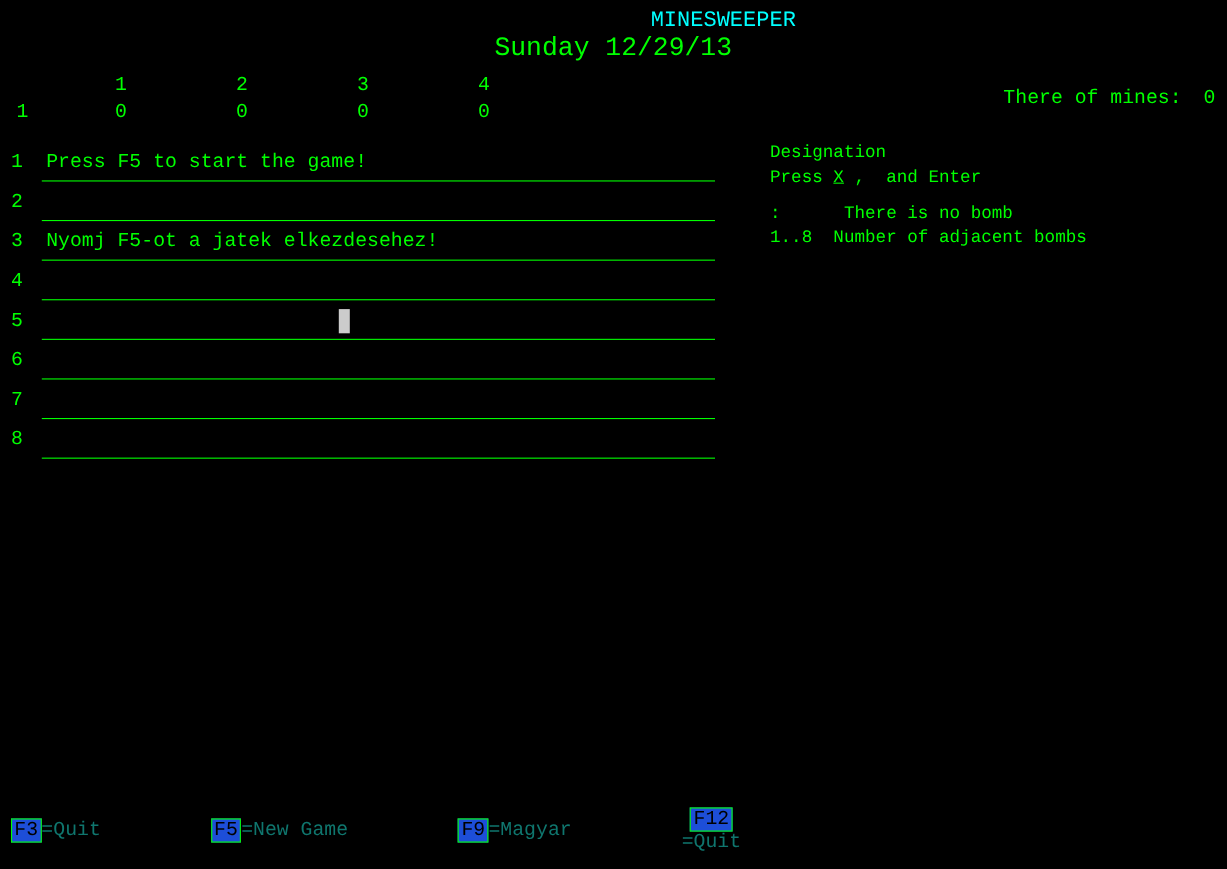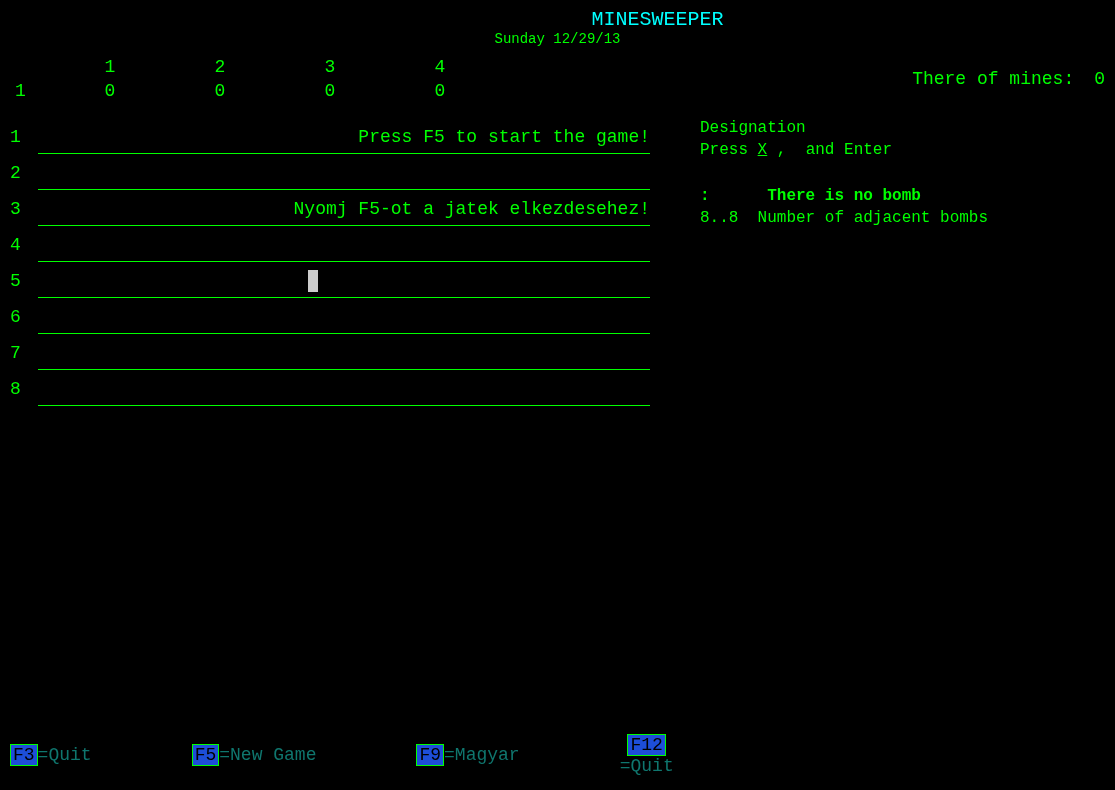--- a/index.html
+++ b/index.html
@@ -29,21 +29,21 @@
       margin-bottom: 10px;
       flex-direction: column;
     }
     .title-text {
       color: #00ffff;
       font-size: 20px;
       margin-left: 200px;
     }
     .date-text {
       color: #00ff00;
-      font-size: 14px;
+      font-size: 24px;
     }
 
     
     .score-area {
       display: flex;
       align-items: center;
       margin-bottom: 18px;
       padding-left: 5px;
     }
     .score-col {
@@ -107,21 +107,20 @@
     .row-cells {
       display: flex;
       flex: 1;
       border-bottom: 1px solid #00ff00;
       height: 34px;
       align-items: center;
       position: relative;
     }
     .row-cells.has-text {
       align-items: center;
-      justify-content: flex-end;
     }
     .cell-text {
       color: #00ff00;
       font-size: 18px;
       padding-left: 4px;
     }
     .cursor-block {
       display: inline-block;
       width: 10px;
       height: 22px;
@@ -136,22 +135,21 @@
       flex: 1;
       padding-left: 50px;
     }
     .info-line {
       color: #00ff00;
       font-size: 16px;
       margin-bottom: 4px;
       white-space: pre;
     }
     .info-line.with-gap {
-      margin-top: 28px;
-      font-weight: bold;
+      margin-top: 15px;
     }
 
     
     .bottom-bar {
       position: absolute;
       bottom: 14px;
       left: 10px;
       right: 10px;
       display: flex;
       gap: 0;
@@ -271,21 +269,21 @@
         <span class="row-num">8</span>
         <div class="row-cells"></div>
       </div>
 
     </div>
 
     <div class="right-panel">
       <div class="info-line">Designation</div>
       <div class="info-line">Press <span class="x-key">X</span> ,  and Enter</div>
       <div class="info-line with-gap">:      There is no bomb</div>
-      <div class="info-line">8..8  Number of adjacent bombs</div>
+      <div class="info-line">1..8  Number of adjacent bombs</div>
     </div>
 
   </div>
 
   <div class="bottom-bar">
     <div class="shortcut">
       <span class="key-box">F3</span>
       <span class="shortcut-label">=Quit</span>
     </div>
     <div class="shortcut">

